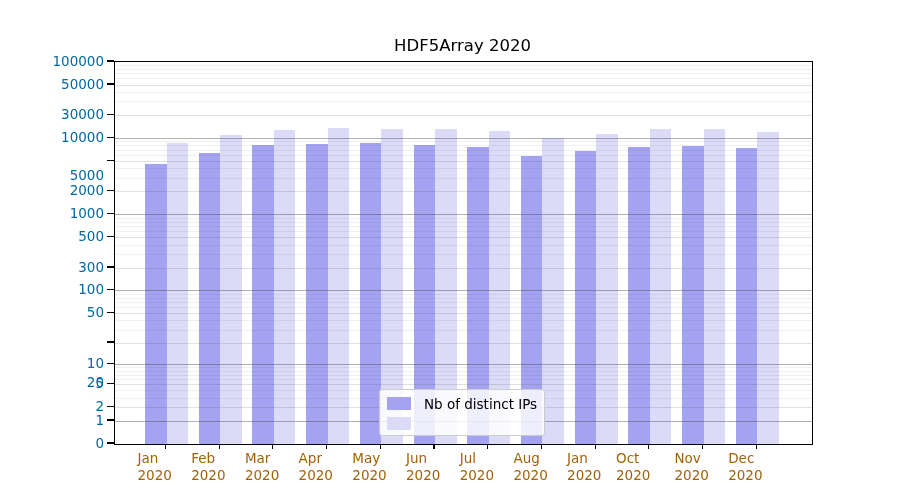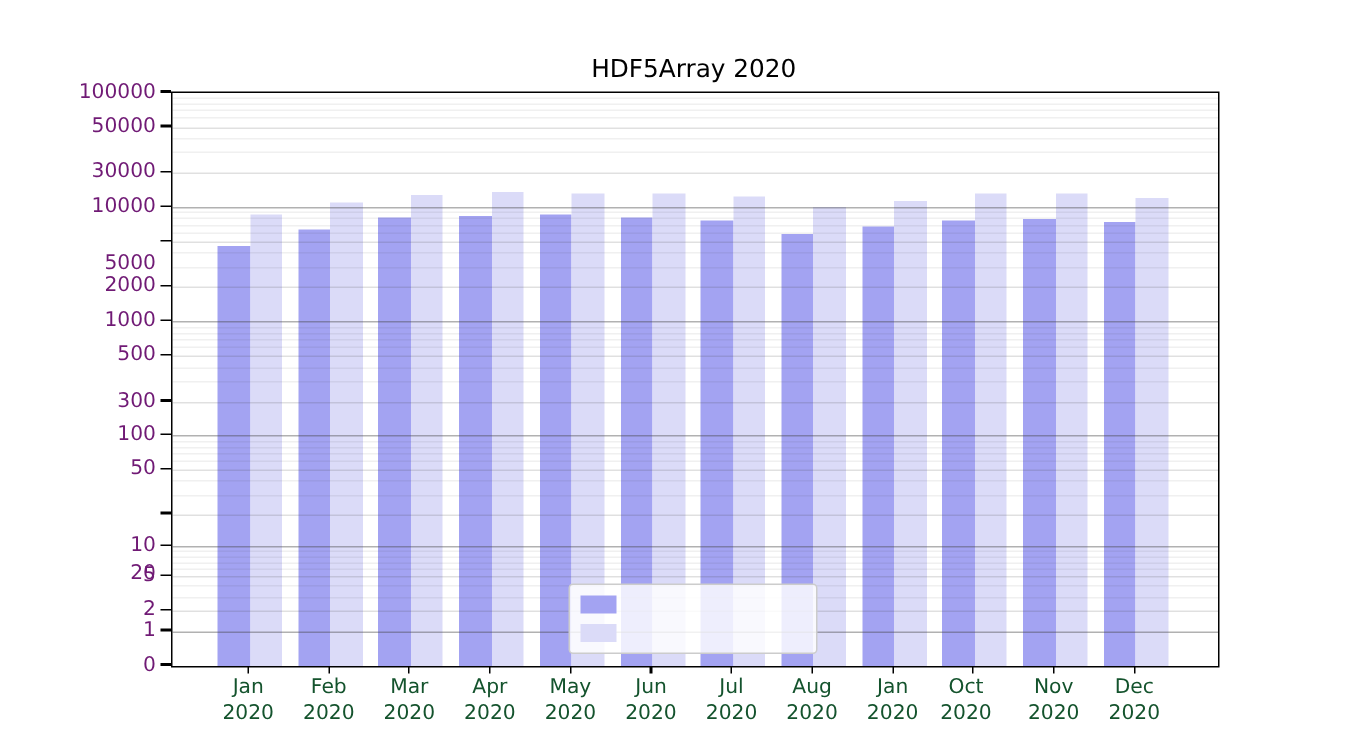--- a/index.html
+++ b/index.html
@@ -9,24 +9,24 @@
                font-size:16.5px;color:#000;}
   .plot-area{position:absolute;left:114px;top:61px;width:697px;height:382px;
              border:1px solid #000;box-sizing:content-box;}
   .bar{position:absolute;bottom:0;z-index:1;}
   .grid{position:absolute;left:0;width:100%;height:1px;z-index:2;}
   .grid.major{background:rgba(70,70,70,0.42);}
   .grid.mid{background:rgba(70,70,70,0.17);}
   .grid.minor{background:rgba(70,70,70,0.08);}
   .ytick{position:absolute;width:7px;height:1.2px;background:#000;}
   .ylabel{position:absolute;width:76px;height:17px;line-height:17px;text-align:right;
-          font-size:13.5px;color:#701a75;}
+          font-size:13.5px;color:#0369a1;}
   .xtick{position:absolute;width:1.2px;height:5px;background:#000;}
-  .xlabel{position:absolute;width:56px;text-align:center;font-size:13.5px;
-          line-height:16.5px;color:#14532d;}
+  .xlabel{position:absolute;width:56px;font-size:13.5px;
+          line-height:16.5px;color:#a16207;}
   .legend{position:absolute;left:379px;top:389px;width:166px;height:47px;
           background:rgba(255,255,255,0.82);border:1px solid #cccccc;border-radius:3px;
           z-index:5;display:flex;flex-direction:column;justify-content:space-evenly;
           padding:0;box-sizing:border-box;}
   .legend-row{display:flex;align-items:center;margin-left:7px;}
   .legend-swatch{width:24px;height:12.5px;flex:0 0 24px;}
   .legend-label{margin-left:13px;font-size:13.5px;color:#000;white-space:nowrap;}
 </style>
 </head>
 <body>
@@ -198,18 +198,19 @@
       </div>
       <div class="xtick" style="left: 755.6px; top: 444px;"></div>
       <div class="xlabel" style="left: 728.2px; top: 450px;">
         <div>Dec</div>
         <div>2020</div>
       </div>
     </div>
   <div class="legend" id="legend">
       <div class="legend-row">
         <div class="legend-swatch" style="background: rgb(163, 163, 242);"></div>
+        <div class="legend-label">Nb of distinct IPs</div>
       </div>
       <div class="legend-row">
         <div class="legend-swatch" style="background: rgb(219, 219, 248);"></div>
       </div>
     </div>
 </div>
 
 </body></html>

